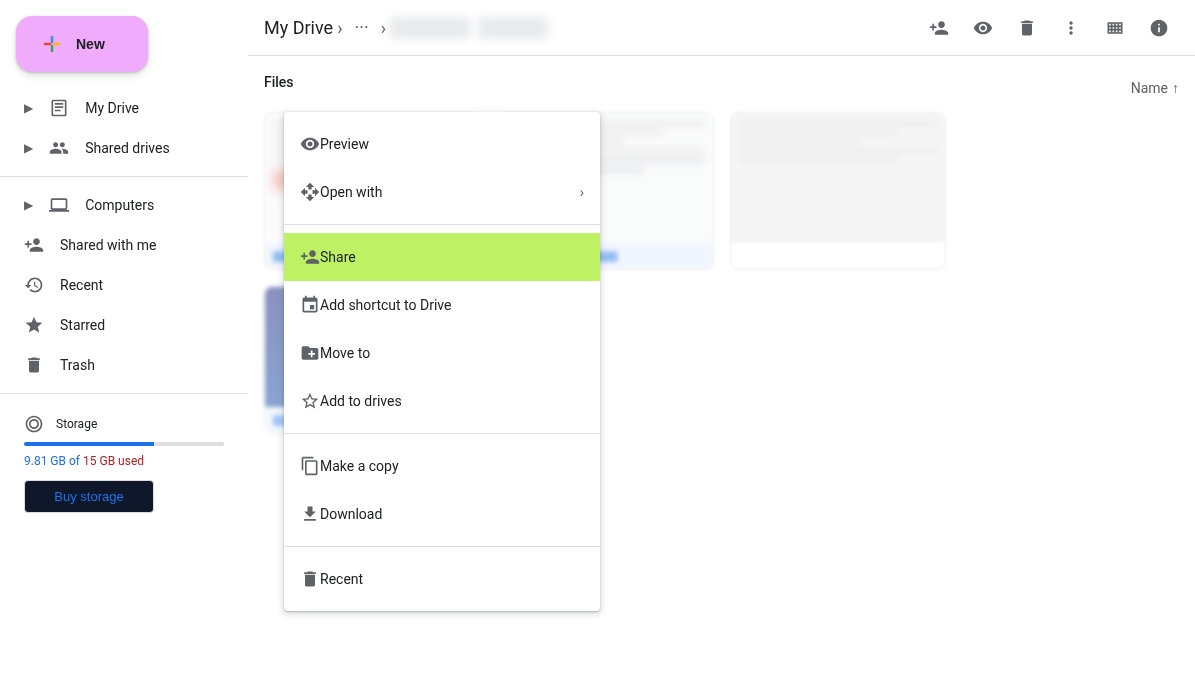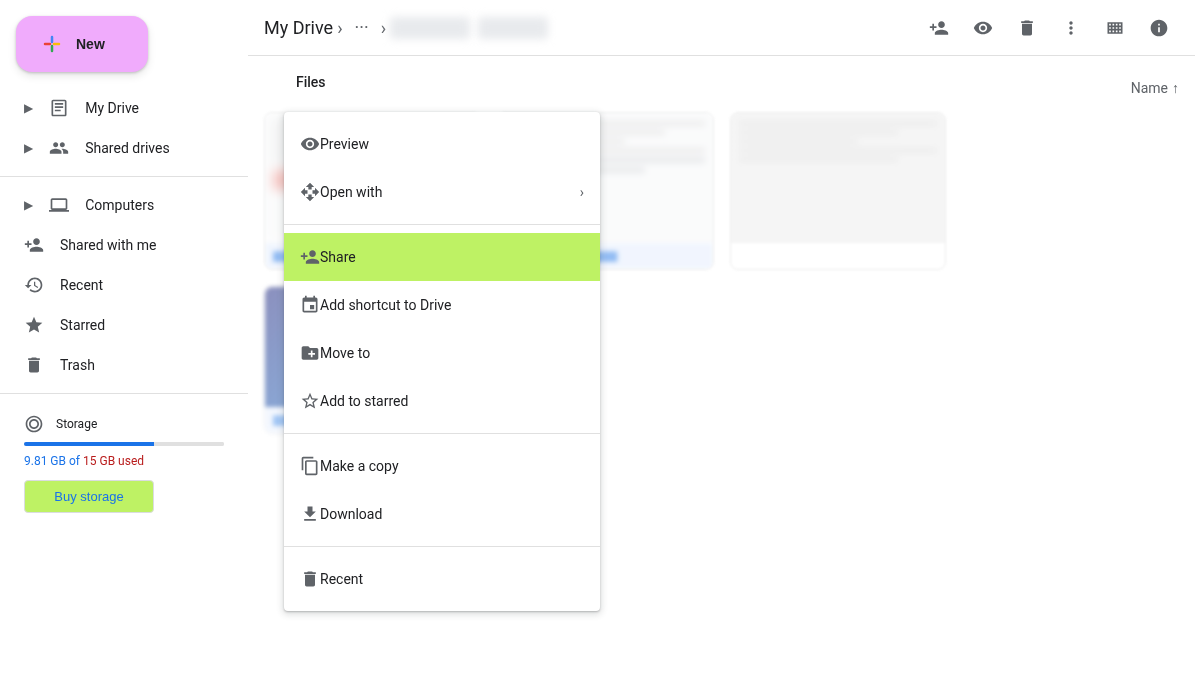--- a/index.html
+++ b/index.html
@@ -31,21 +31,21 @@
     .sidebar-divider { height: 1px; background: #e0e0e0; margin: 8px 0; }
 
     
     .storage-section { padding: 12px 24px; }
     .storage-label { font-size: 12px; color: #202124; margin-bottom: 8px; display: flex; align-items: center; gap: 12px; }
     .storage-bar-container { height: 4px; background: #e0e0e0; border-radius: 2px; margin-bottom: 8px; }
     .storage-bar { height: 100%; border-radius: 2px; background: linear-gradient(to right, #1a73e8 0%, #1a73e8 65%, #e0e0e0 65%); }
     .storage-text { font-size: 12px; color: #5f6368; margin-bottom: 12px; }
     .storage-text span { color: #1a73e8; }
     .buy-storage-btn {
-      border: 1px solid #dadce0; background: #bef264; border-radius: 4px;
+      border: 1px solid #dadce0; background: #0f172a; border-radius: 4px;
       padding: 8px 16px; font-size: 13px; font-weight: 500; cursor: pointer;
       color: #1a73e8; display: block; width: 130px; text-align: center;
     }
 
     
     .main-content { flex: 1; display: flex; flex-direction: column; overflow: hidden; }
 
     
     .topbar {
       display: flex; align-items: center; padding: 8px 16px;
@@ -62,21 +62,21 @@
       width: 40px; height: 40px; border: none; background: none;
       border-radius: 50%; cursor: pointer; display: flex; align-items: center; justify-content: center;
       color: #5f6368;
     }
 
     
     .files-header {
       display: flex; align-items: center; justify-content: space-between;
       padding: 12px 16px 8px 16px;
     }
-    .files-title { font-size: 14px; font-weight: 500; color: #202124; margin-left: 32px; }
+    .files-title { font-size: 14px; font-weight: 500; color: #202124; }
     .sort-label { font-size: 14px; color: #5f6368; display: flex; align-items: center; gap: 4px; cursor: pointer; margin-top: 12px; }
 
     
     .files-area { flex: 1; padding: 8px 16px; position: relative; overflow: hidden; }
     .files-grid { display: grid; grid-template-columns: repeat(auto-fill, minmax(200px, 1fr)); gap: 16px; }
 
     .file-card {
       border: 1px solid #e0e0e0; border-radius: 8px; overflow: hidden;
       cursor: pointer; background: #fff;
     }
@@ -368,21 +368,21 @@
             <svg width="20" height="20" viewBox="0 0 24 24" fill="#5f6368">
                 <path d="M20 6h-8l-2-2H4c-1.1 0-1.99.9-1.99 2L2 18c0 1.1.9 2 2 2h16c1.1 0 2-.9 2-2V8c0-1.1-.9-2-2-2zm-5 3v3h3v2h-3v3h-2v-3h-3v-2h3V9h2z"></path>
               </svg>
             <span>Move to</span>
           </div>
 
           <div class="ctx-item">
             <svg width="20" height="20" viewBox="0 0 24 24" fill="#5f6368">
                 <path d="M22 9.24l-7.19-.62L12 2 9.19 8.63 2 9.24l5.46 4.73L5.82 21 12 17.27 18.18 21l-1.63-7.03L22 9.24zM12 15.4l-3.76 2.27 1-4.28-3.32-2.88 4.38-.38L12 6.1l1.71 4.04 4.38.38-3.32 2.88 1 4.28L12 15.4z"></path>
               </svg>
-            <span>Add to starred</span>
+            <span>Add to drives</span>
           </div>
 
           <div class="ctx-divider"></div>
 
           <div class="ctx-item">
             <svg width="20" height="20" viewBox="0 0 24 24" fill="#5f6368">
                 <path d="M16 1H4c-1.1 0-2 .9-2 2v14h2V3h12V1zm3 4H8c-1.1 0-2 .9-2 2v14c0 1.1.9 2 2 2h11c1.1 0 2-.9 2-2V7c0-1.1-.9-2-2-2zm0 16H8V7h11v14z"></path>
               </svg>
             <span>Make a copy</span>
           </div>

